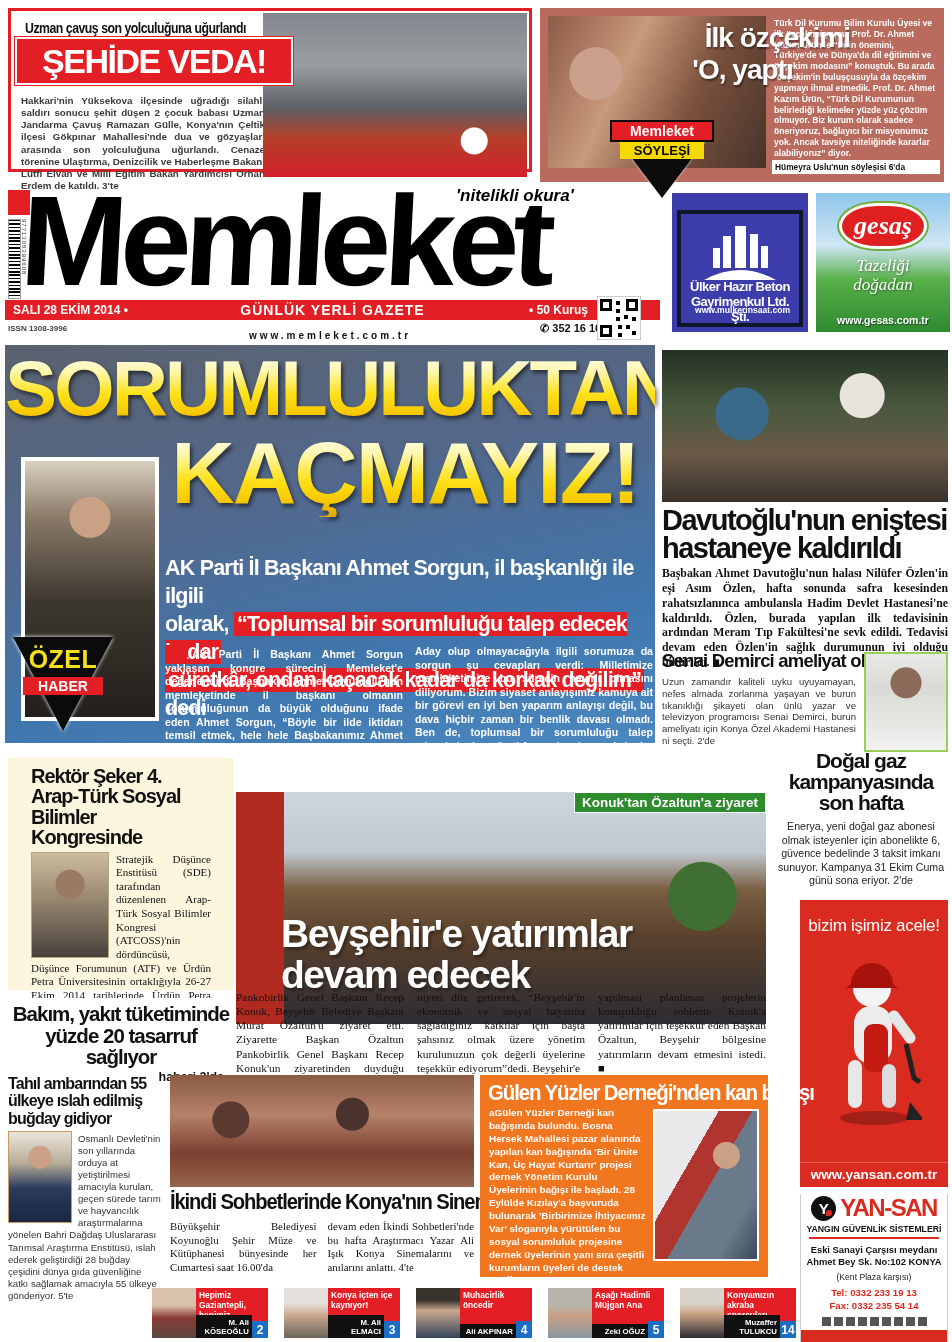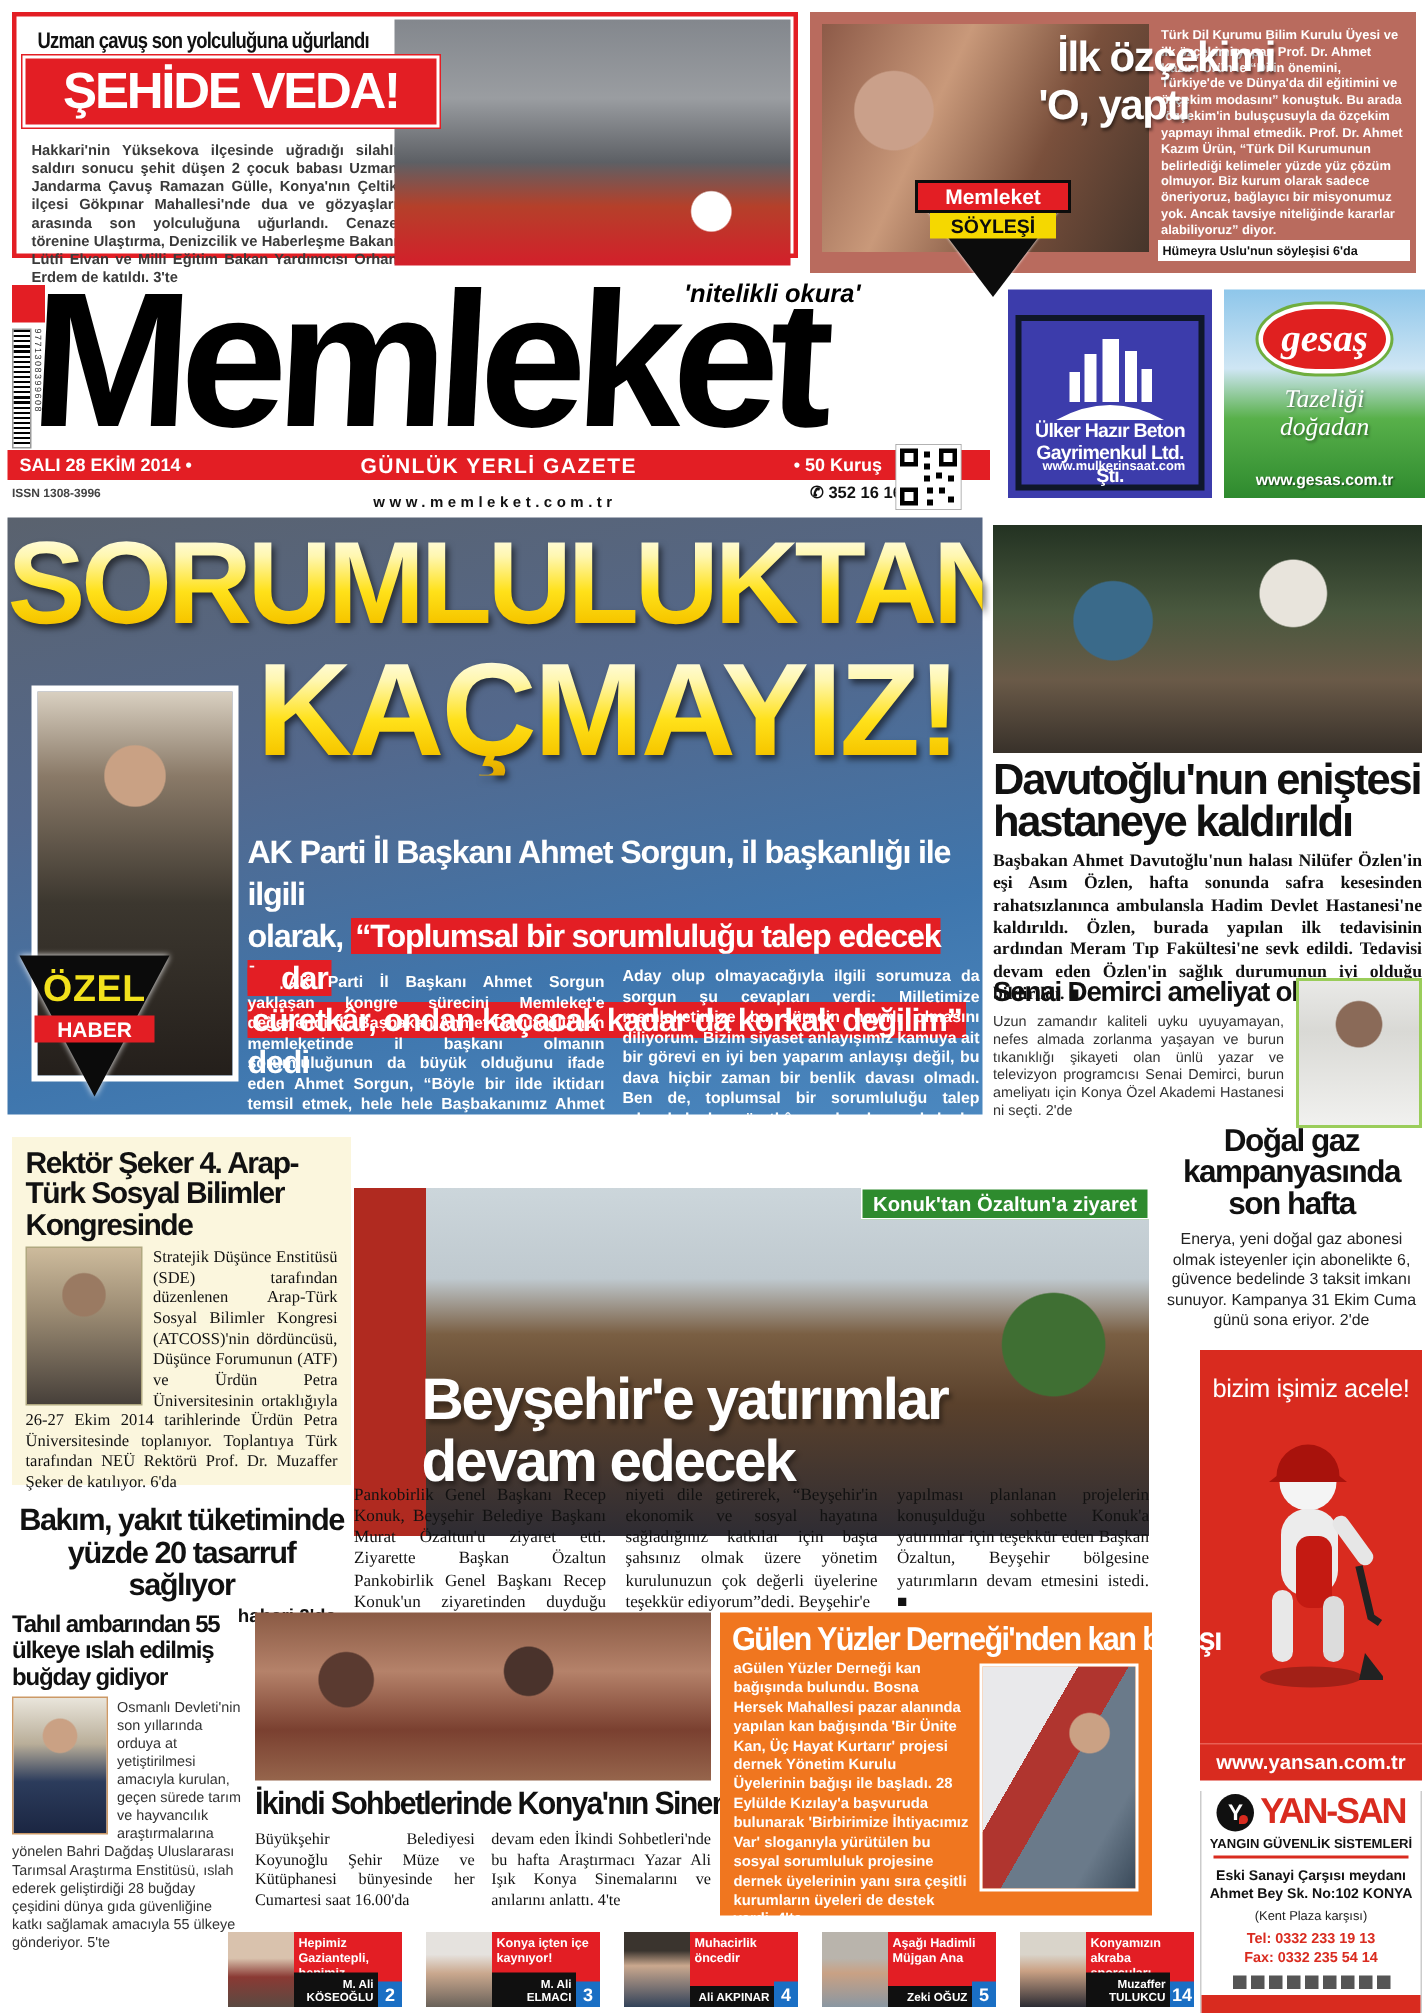--- a/index.html
+++ b/index.html
@@ -87,21 +87,21 @@
 
   
   .sd { left:662px; top:650px; width:286px; height:106px; }
   .sd-h { font-size:18.5px; font-weight:bold; letter-spacing:-0.8px; color:#111; }
   .sd-body { position:absolute; left:0; top:26px; width:194px; font-size:9.6px; color:#333; line-height:1.23; text-align:justify; }
   .sd-photo { position:absolute; right:0; top:2px; width:84px; height:100px; border:2px solid #9acd5a;
     background: radial-gradient(circle at 50% 30%, #8a6a58 0 15px, rgba(0,0,0,0) 16px),
                 linear-gradient(180deg,#e9e9e7 0%,#d9d9d5 35%,#f1f1ef 100%); }
 
   
-  .rk { left:8px; top:758px; width:226px; height:232px; background:#fbf6dd; padding:8px 9px; }
+  .rk { left:8px; top:758px; width:226px; height:232px; background:#fbf6dd; padding:8px 23px; }
   .rk-h { font-size:20px; font-weight:bold; letter-spacing:-1px; line-height:1.02; color:#111; }
   .rk-photo { float:left; width:78px; height:106px; margin:4px 7px 2px 0; border:1px solid #b0a880;
     background: radial-gradient(circle at 50% 30%, #9a7a62 0 14px, rgba(0,0,0,0) 15px),
                 linear-gradient(180deg,#cdbb9c 0%,#9a8a72 42%,#47403a 100%); }
   .rk-body { margin-top:5px; font-family:"Liberation Serif",serif; font-size:11px; line-height:1.24; text-align:justify; color:#111; }
 
   
   .bk { left:8px; top:998px; width:226px; height:70px; background:#fff; text-align:center; padding-top:5px; }
   .bk-h { font-size:20.5px; font-weight:bold; letter-spacing:-1px; line-height:1.05; color:#111; }
   .bk-ref { margin-top:2px; text-align:right; padding-right:10px; font-size:12.5px; font-weight:bold; color:#111; }

